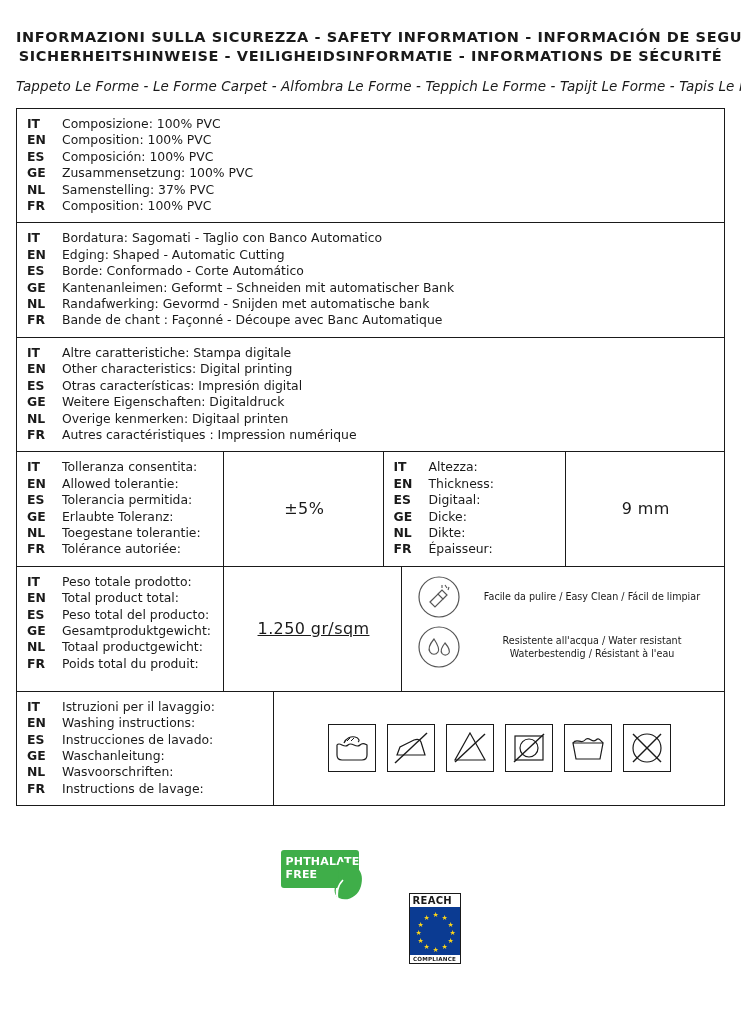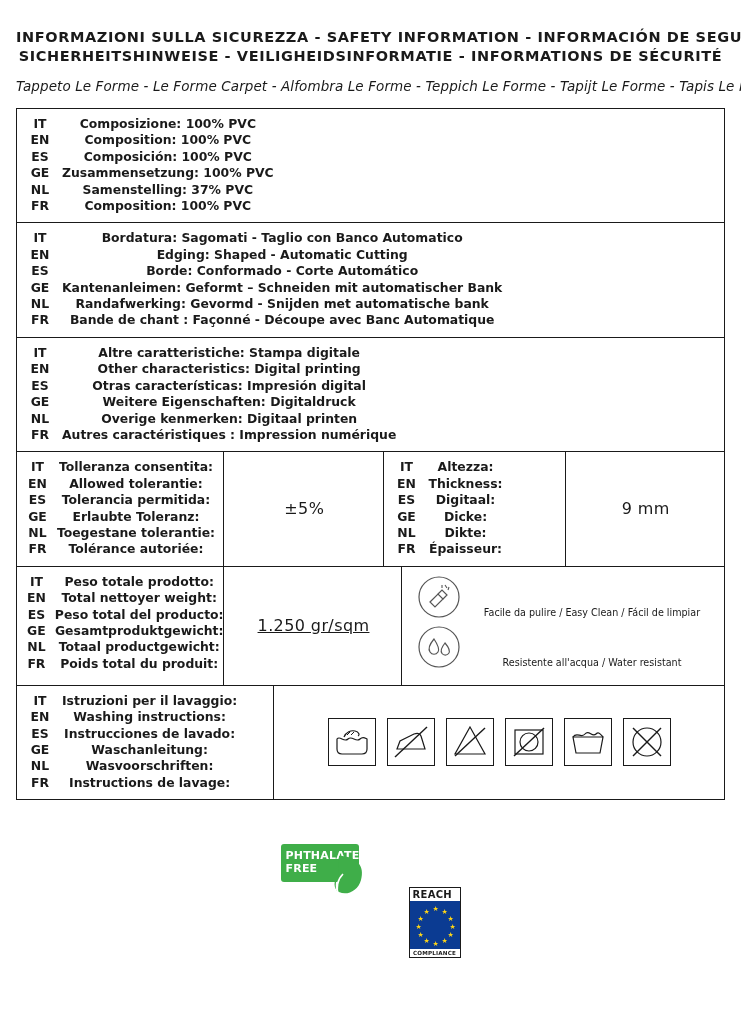--- a/index.html
+++ b/index.html
@@ -59,36 +59,35 @@
   .vsplit {
     border-left: 1.4px solid #1a1a1a;
   }
   
   .langlist {
     display: table;
     border-collapse: collapse;
   }
   .langrow {
     display: table-row;
-    text-align: center;
   }
   .langcode, .langtext {
     display: table-cell;
     font-size: 12.4px;
     line-height: 16.4px;
     vertical-align: top;
     white-space: nowrap;
   }
   .langcode {
     font-weight: bold;
     padding-right: 9px;
     width: 26px;
   }
   .langtext {
-    font-weight: bold;
+    font-weight: normal;
     margin-top: 44px;
   }
   
   .valuecell {
     display: flex;
     align-items: center;
     justify-content: center;
     font-size: 16px;
     letter-spacing: 0.4px;
   }
@@ -97,24 +96,24 @@
   .prop-left-value  { flex: 1; }
   .prop-right-labels { width: 182px; }
   .prop-right-value { flex: 1; }
 
   
   .weight-labels { width: 206px; }
   .weight-value { width: 178px; text-decoration: underline; }
   .weight-icons { flex: 1; padding: 8px 6px 8px 10px; }
   .icon-row {
     display: flex;
-    align-items: flex-end;
+    align-items: center;
     margin-bottom: 6px;
   }
-  .icon-row:last-child { margin-bottom: 8px; }
+  .icon-row:last-child { margin-bottom: 14px; }
   .icon-box {
     width: 54px;
     min-width: 54px;
     display: flex;
     align-items: center;
     justify-content: center;
   }
   .icon-caption {
     font-size: 9.6px;
     line-height: 13px;
@@ -371,21 +370,21 @@
 
     <div class="band">
       <div class="band-cell weight-labels">
         <div class="langlist">
           <div class="langrow">
             <div class="langcode">IT</div>
             <div class="langtext">Peso totale prodotto:</div>
           </div>
           <div class="langrow">
             <div class="langcode">EN</div>
-            <div class="langtext">Total nettoyer weight:</div>
+            <div class="langtext">Total product total:</div>
           </div>
           <div class="langrow">
             <div class="langcode">ES</div>
             <div class="langtext">Peso total del producto:</div>
           </div>
           <div class="langrow">
             <div class="langcode">GE</div>
             <div class="langtext">Gesamtproduktgewicht:</div>
           </div>
           <div class="langrow">
@@ -416,20 +415,21 @@
         <div class="icon-row">
           <div class="icon-box">
             <svg width="44" height="44" viewBox="0 0 44 44">
               <circle cx="22" cy="22" r="20" fill="none" stroke="#555" stroke-width="1.2"></circle>
               <path d="M17 14 C12 20 11 24 13 27 C15 30 19 30 21 27 C23 24 21 20 17 14 Z" fill="none" stroke="#555" stroke-width="1.2"></path>
               <path d="M28 18 C24 23 23 26 25 28.5 C26.6 30.6 30 30.6 31.6 28.5 C33.5 26 31.8 22.4 28 18 Z" fill="none" stroke="#555" stroke-width="1.2"></path>
             </svg>
           </div>
           <div class="icon-caption">
             <div>Resistente all'acqua / Water resistant</div>
+            <div>Waterbestendig / Résistant à l'eau</div>
           </div>
         </div>
       </div>
     </div>
 
     <div class="band">
       <div class="band-cell wash-labels">
         <div class="langlist">
           <div class="langrow">
             <div class="langcode">IT</div>

